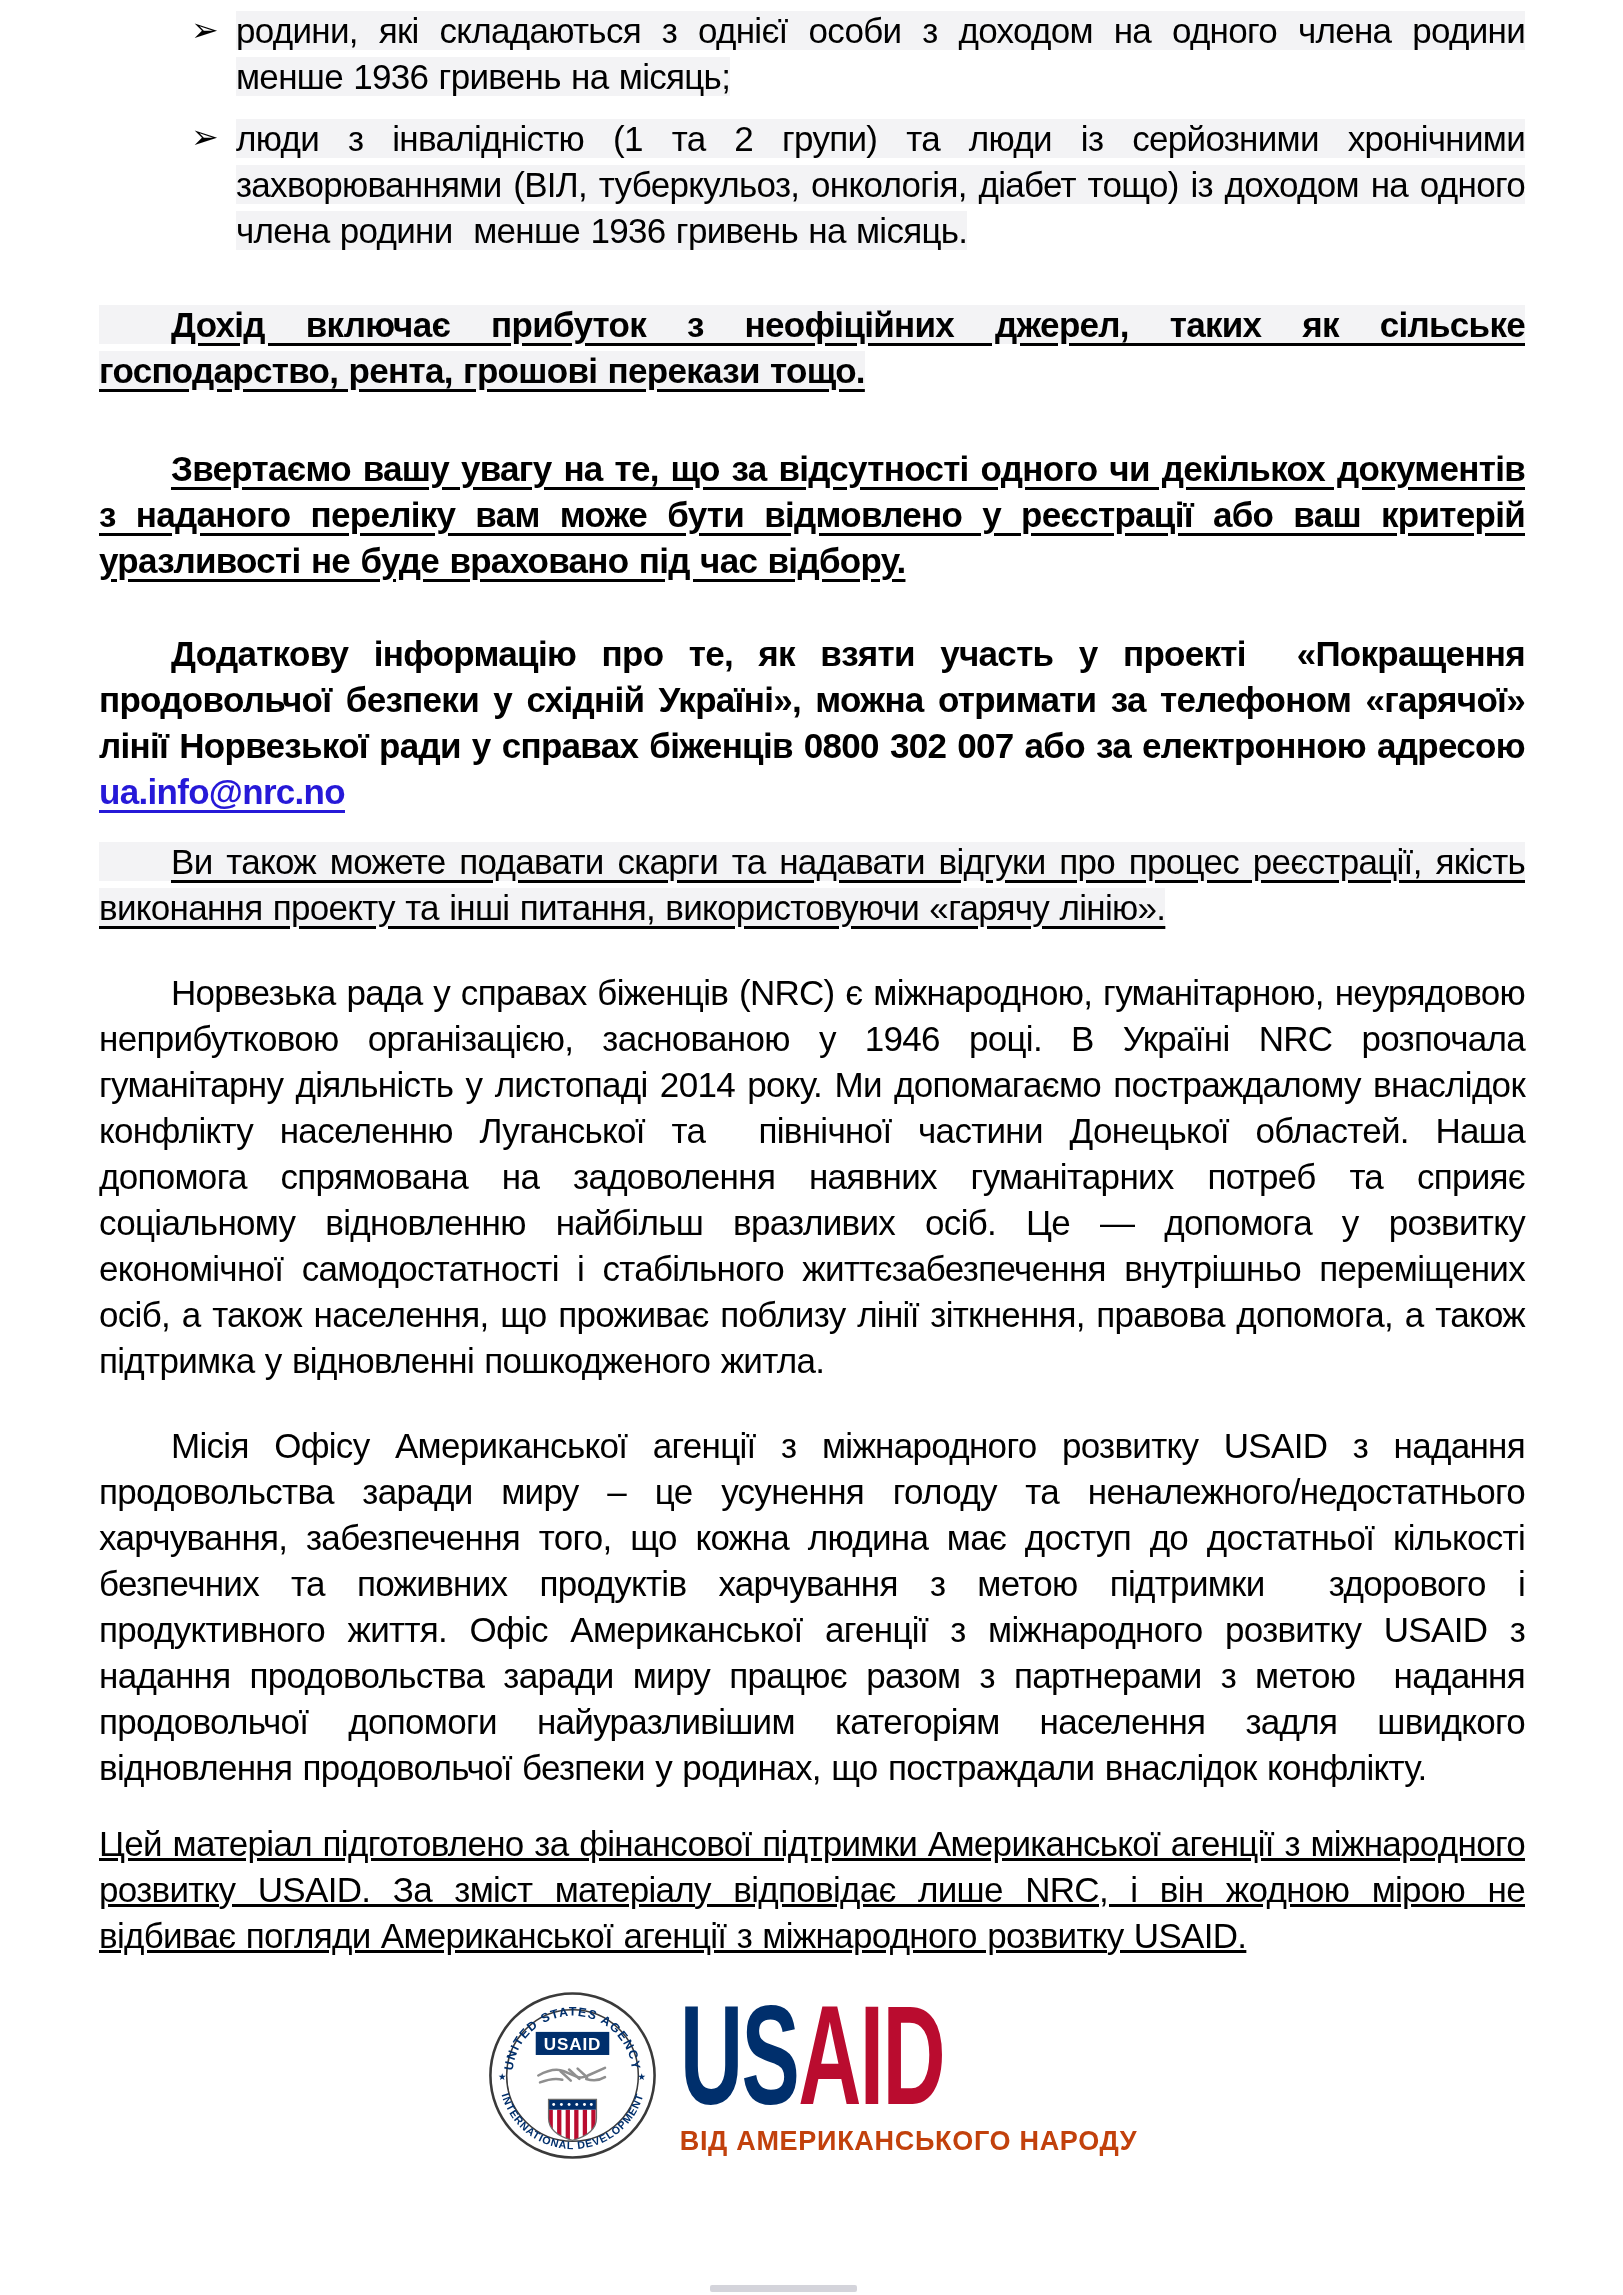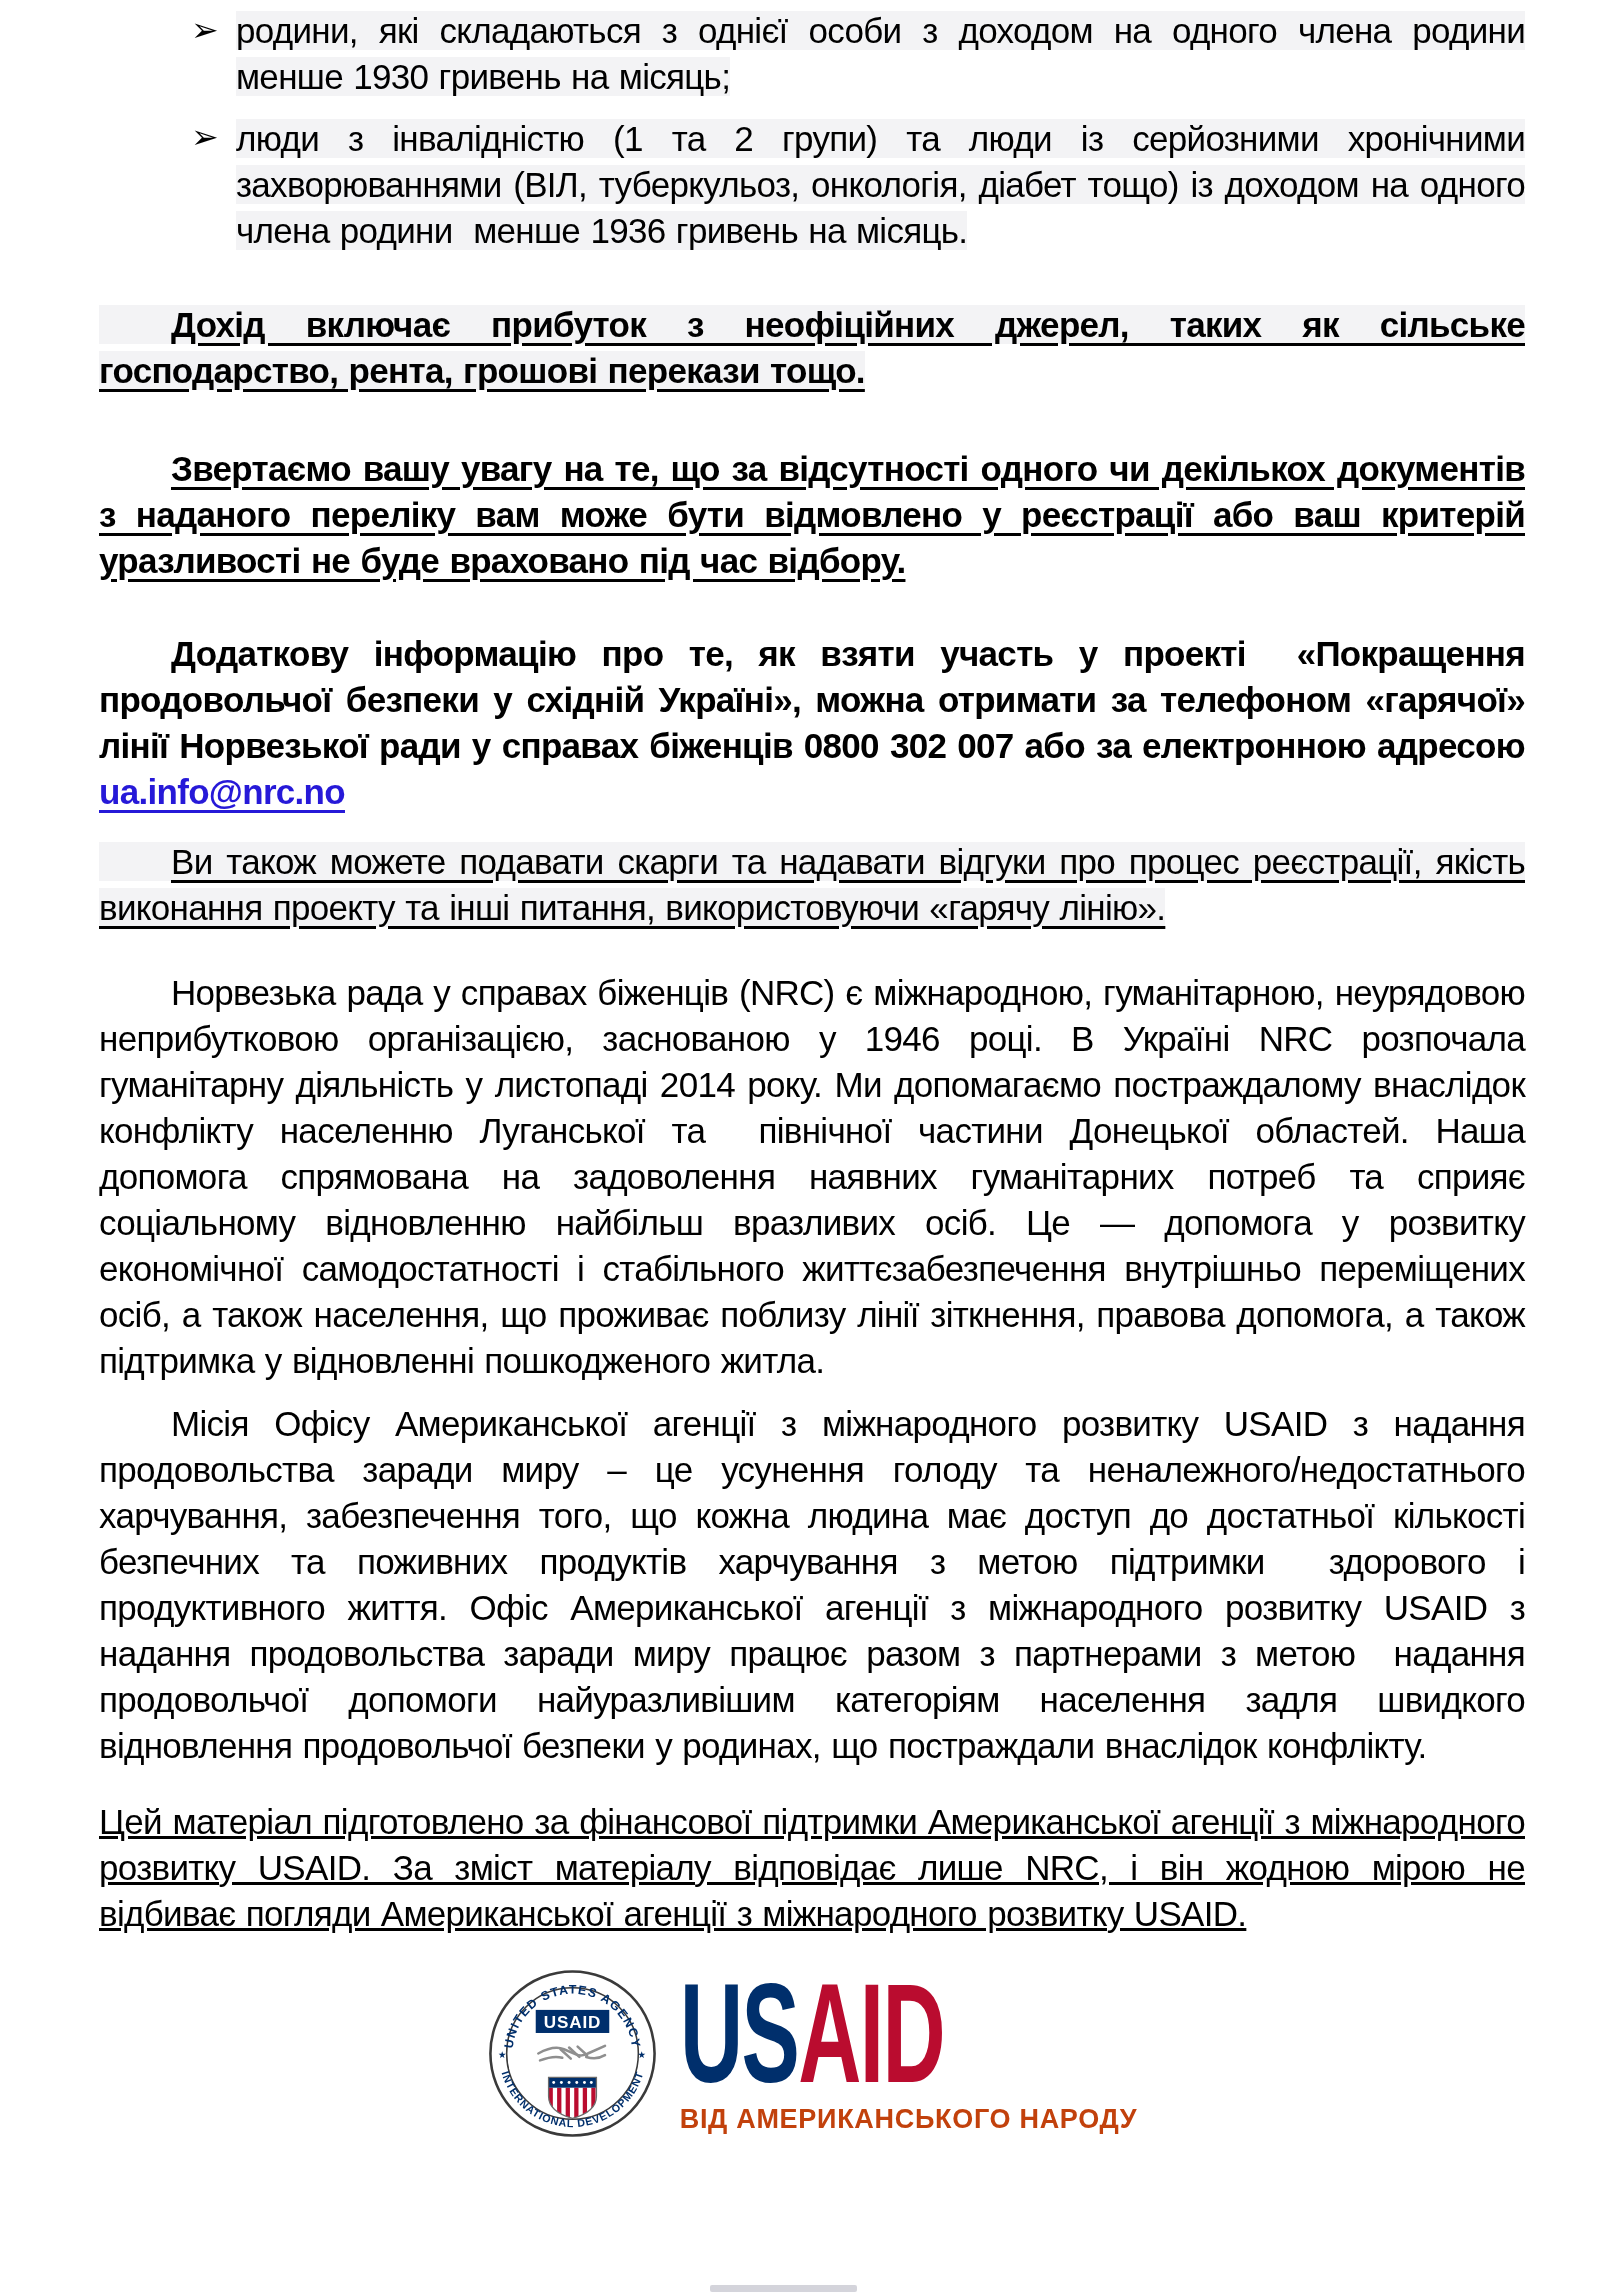--- a/index.html
+++ b/index.html
@@ -41,21 +41,21 @@
   .bullet-item:last-child { margin-bottom:0; }
   .bullet-marker {
     position:absolute; left:92px; top:-1.3px;
     font-size:33px; letter-spacing:0;
   }
 
   .p-income   { margin-bottom:52px;margin-top:48px; }
   .p-warning  { margin-bottom:47px; }
   .p-info     { margin-bottom:24px; }
   .p-feedback { margin-bottom:39px; }
-  .p-nrc      { margin-bottom:17px; }
+  .p-nrc      { margin-bottom:39px; }
   .p-mission  { margin-bottom:30px; }
   .p-disclaim { margin-bottom:23.6px;text-decoration:underline; }
 
   .email-link {
     color:#2619d8;
     font-weight:bold;
     text-decoration:underline;
     text-decoration-thickness:3.3px;
     text-underline-offset:5.9px;
     cursor:pointer;
@@ -95,21 +95,21 @@
 </style>
 </head>
 <body>
 
 <div class="page">
   <div class="content">
 
     <div class="bullet-list">
       <div class="bullet-item para">
         <span class="bullet-marker">➢</span>
-        <span class="hl">родини, які складаються з однієї особи з доходом на одного члена родини менше 1930 гривень на місяць;</span>
+        <span class="hl">родини, які складаються з однієї особи з доходом на одного члена родини менше 1936 гривень на місяць;</span>
       </div>
       <div class="bullet-item para">
         <span class="bullet-marker">➢</span>
         <span class="hl">люди з інвалідністю (1 та 2 групи) та люди із серйозними хронічними захворюваннями (ВІЛ, туберкульоз, онкологія, діабет тощо) із доходом на одного члена родини&nbsp; менше 1936 гривень на місяць.</span>
       </div>
     </div>
 
     <div class="para p-income">
       <span class="hl b u"><span class="ind-box"></span><span>Дохід включає прибуток з неофіційних джерел, таких як сільське господарство, рента, грошові перекази тощо.</span></span>
     </div>

